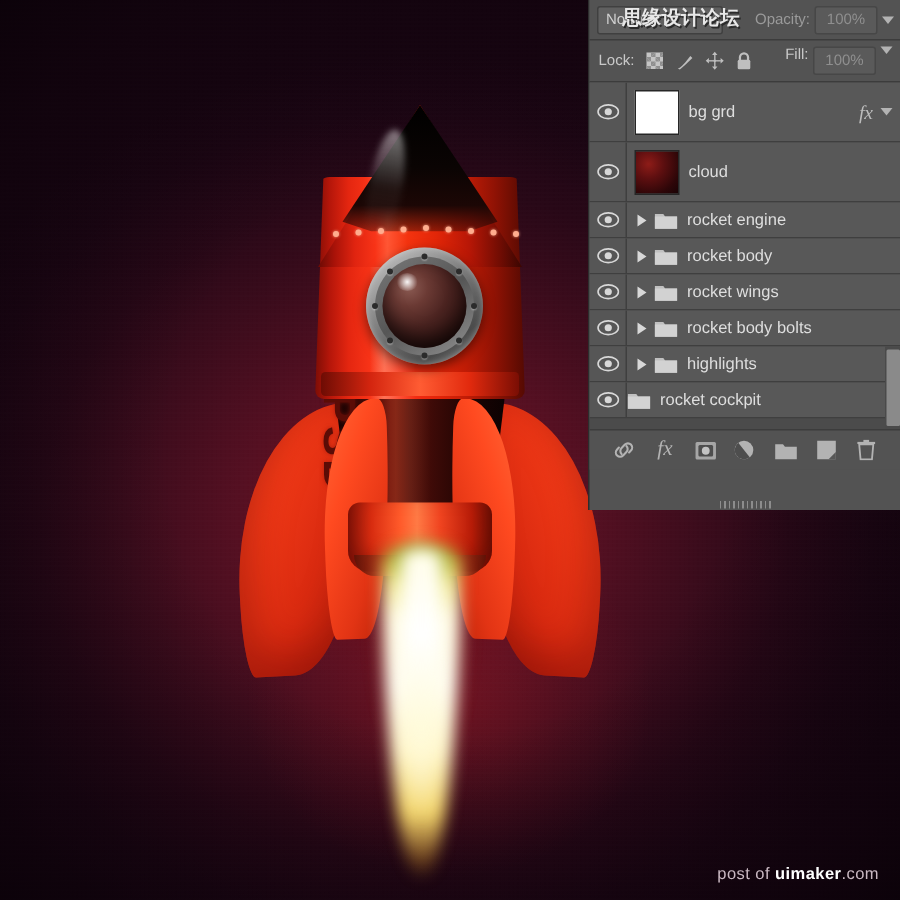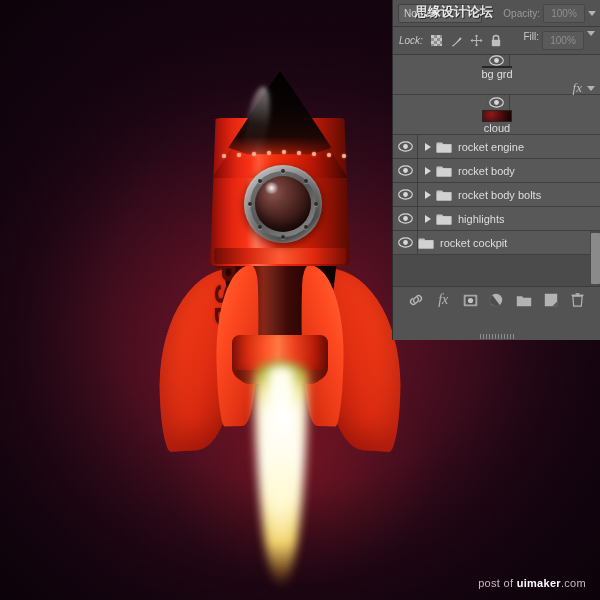--- a/index.html
+++ b/index.html
@@ -199,37 +199,37 @@
     border-top:5px solid #b3b3b3;}
 
   .watermark{
     position:absolute;left:22px;top:3px;display:flex;align-items:center;gap:6px;z-index:6;
     font-size:13px;font-weight:bold;color:#e8e8e8;text-shadow:1px 1px 0 #2a2a2a;letter-spacing:0;
   }
   .wm-en{font-size:11px;letter-spacing:1px;color:#e3e3e3;}
 
   .pnl-lock{height:27px;background:#535353;display:flex;align-items:center;gap:7px;
     padding:0 6px;border-bottom:1px solid #3c3c3c;}
-  .lock-label{color:#c9c9c9;font-size:10px;font-style:italic;}
+  .lock-label{color:#c9c9c9;font-size:10px;}
   .lkicon{width:13px;height:13px;opacity:.85;display:flex;align-items:center;justify-content:center;}
   .chk{width:11px;height:11px;
     background-image:linear-gradient(45deg,#9a9a9a 25%,transparent 25%),
       linear-gradient(-45deg,#9a9a9a 25%,transparent 25%),
       linear-gradient(45deg,transparent 75%,#9a9a9a 75%),
       linear-gradient(-45deg,transparent 75%,#9a9a9a 75%);
     background-size:6px 6px;background-position:0 0,0 3px,3px -3px,-3px 0;
     background-color:#d9d9d9;}
   .fill-wrap{margin-left:auto;display:flex;align-items:flex-start;gap:3px;color:#c9c9c9;font-size:10px;}
 
   .layers{height:231px;overflow:hidden;position:relative;background:#4b4b4b;}
   .layer-row{
     height:23px;display:flex;align-items:center;
     border-bottom:1px solid #3f3f3f;background:#585858;
   }
-  .layer-row.tall{height:39px;flex-direction:column;}
+  .layer-row.tall{height:39px;}
   .eye-cell{width:24px;display:flex;align-items:center;justify-content:center;
     border-right:1px solid #3f3f3f;height:100%;background:#565656;}
   .tri{width:0;height:0;border-top:4.5px solid transparent;border-bottom:4.5px solid transparent;
     border-left:6px solid #d8d8d8;margin:0 5px 0 7px;}
   .folder{width:15px;height:12px;position:relative;margin-right:7px;}
   .thumb{width:28px;height:28px;border:1px solid #262626;margin:0 6px 0 5px;}
   .thumb.cloud{background:radial-gradient(circle at 30% 30%,#8e1c18 0%,#5e0f10 35%,#2d0608 75%,#1a0305 100%);}
   .thumb.white{background:#ffffff;}
   .lname{color:#dedede;font-size:11px;}
   .fx{margin-left:auto;display:flex;align-items:center;gap:5px;padding-right:6px;
@@ -428,20 +428,34 @@
             <svg width="15" height="11" viewBox="0 0 15 11">
               <ellipse cx="7.5" cy="5.5" rx="6.8" ry="4.6" fill="none" stroke="#d8d8d8" stroke-width="1.1"></ellipse>
               <circle cx="7.5" cy="5.5" r="2.4" fill="#d8d8d8"></circle>
             </svg>
           </div>
           <span class="tri"></span>
           <span class="folder"><svg width="16" height="13" viewBox="0 0 16 13">
               <path d="M0.6 1.6 h5.6 l1.2 1.7 h8.0 v8.2 h-14.8 Z" fill="#c0c0c0"></path>
               <path d="M0.6 3.3 h14.8 v8.2 h-14.8 Z" fill="#d2d2d2"></path>
             </svg></span>
+          <span class="lname">rocket wings</span>
+        </div>
+        <div class="layer-row">
+          <div class="eye-cell">
+            <svg width="15" height="11" viewBox="0 0 15 11">
+              <ellipse cx="7.5" cy="5.5" rx="6.8" ry="4.6" fill="none" stroke="#d8d8d8" stroke-width="1.1"></ellipse>
+              <circle cx="7.5" cy="5.5" r="2.4" fill="#d8d8d8"></circle>
+            </svg>
+          </div>
+          <span class="tri"></span>
+          <span class="folder"><svg width="16" height="13" viewBox="0 0 16 13">
+              <path d="M0.6 1.6 h5.6 l1.2 1.7 h8.0 v8.2 h-14.8 Z" fill="#c0c0c0"></path>
+              <path d="M0.6 3.3 h14.8 v8.2 h-14.8 Z" fill="#d2d2d2"></path>
+            </svg></span>
           <span class="lname">rocket body bolts</span>
         </div>
         <div class="layer-row">
           <div class="eye-cell">
             <svg width="15" height="11" viewBox="0 0 15 11">
               <ellipse cx="7.5" cy="5.5" rx="6.8" ry="4.6" fill="none" stroke="#d8d8d8" stroke-width="1.1"></ellipse>
               <circle cx="7.5" cy="5.5" r="2.4" fill="#d8d8d8"></circle>
             </svg>
           </div>
           <span class="tri"></span>

